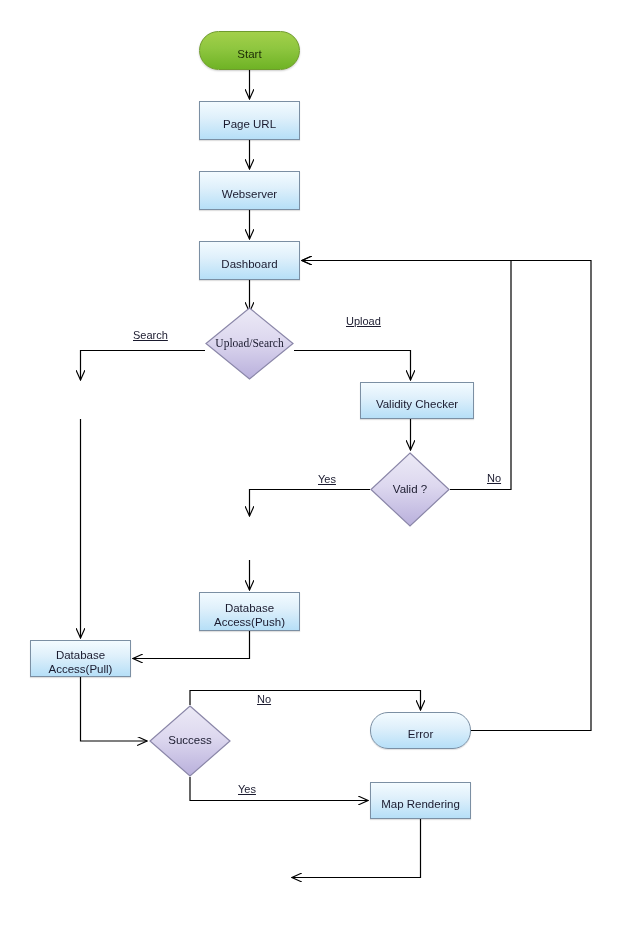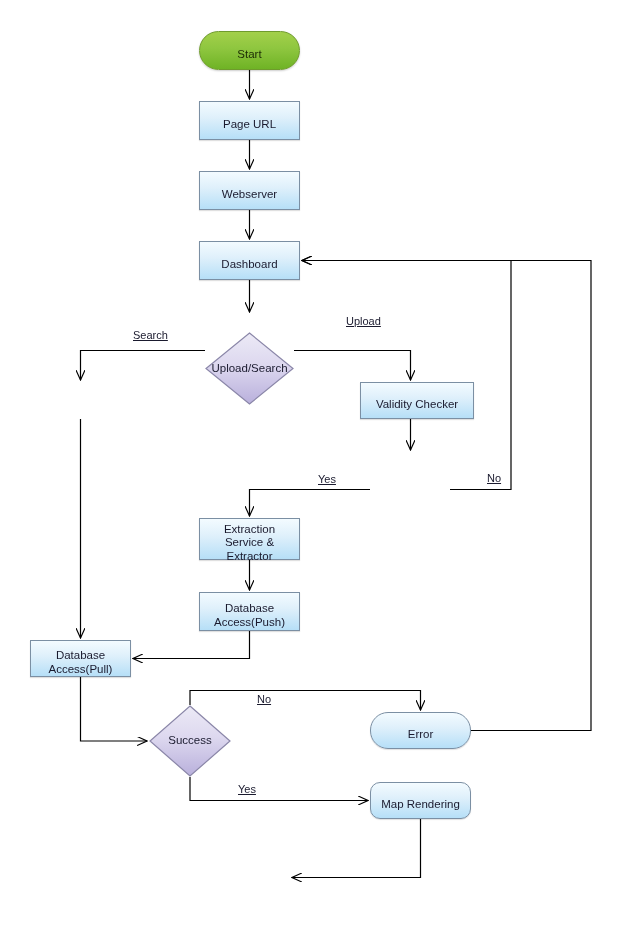--- a/index.html
+++ b/index.html
@@ -135,38 +135,39 @@
   </div>
 
   <div class="node node-process" style="left:199px; top:171px; width:101px; height:39px;">
     <span class="node-text">Webserver</span>
   </div>
 
   <div class="node node-process" style="left:199px; top:241px; width:101px; height:39px;">
     <span class="node-text">Dashboard</span>
   </div>
 
-  <div class="node node-decision" style="left:205px; top:332px; width:89px; height:73px;">
+  <div class="node node-decision" style="left:205px; top:307px; width:89px; height:73px;font-family:Liberation Serif, serif;">
     <svg class="diamond-shape" viewBox="0 0 89 73" preserveAspectRatio="none">
       <polygon points="44.5,1 88,36.5 44.5,72 1,36.5" fill="url(#decisionGrad)" stroke="#8a86a8" stroke-width="1.2"></polygon>
     </svg>
     <span class="decision-label">Upload/Search</span>
   </div>
 
 
   <div class="node node-process" style="left:360px; top:382px; width:114px; height:37px;">
     <span class="node-text">Validity Checker</span>
   </div>
 
-
-  <div class="node node-process" style="left:199px; top:518px; width:101px; height:42px;">
-    <span class="node-text">Extraction
-Service &amp;
-Extractor</span>
-  </div>
+  <div class="node node-decision" style="left:370px; top:452px; width:80px; height:75px;">
+    <svg class="diamond-shape" viewBox="0 0 80 75" preserveAspectRatio="none">
+      <polygon points="40,1 79,37.5 40,74 1,37.5" fill="url(#decisionGrad)" stroke="#8a86a8" stroke-width="1.2"></polygon>
+    </svg>
+    <span class="decision-label">Valid ?</span>
+  </div>
+
 
   <div class="node node-process" style="left:199px; top:592px; width:101px; height:39px;">
     <span class="node-text">Database
 Access(Push)</span>
   </div>
 
   <div class="node node-process" style="left:30px; top:640px; width:101px; height:37px;">
     <span class="node-text">Database
 Access(Pull)</span>
   </div>
@@ -175,21 +176,21 @@
     <svg class="diamond-shape" viewBox="0 0 82 72" preserveAspectRatio="none">
       <polygon points="41,1 81,36 41,71 1,36" fill="url(#decisionGrad)" stroke="#8a86a8" stroke-width="1.2"></polygon>
     </svg>
     <span class="decision-label">Success</span>
   </div>
 
   <div class="node node-process" style="left:370px; top:712px; width:101px; height:37px;border-radius:18px;">
     <span class="node-text">Error</span>
   </div>
 
-  <div class="node node-process" style="left:370px; top:782px; width:101px; height:37px;border-radius:10px;">
+  <div class="node node-process" style="left:370px; top:782px; width:101px; height:37px;">
     <span class="node-text">Map Rendering</span>
   </div>
 
 
   <div class="edge-label" style="left:133px; top:329px;">Search</div>
   <div class="edge-label" style="left:346px; top:315px;">Upload</div>
   <div class="edge-label" style="left:318px; top:473px;">Yes</div>
   <div class="edge-label" style="left:487px; top:472px;">No</div>
   <div class="edge-label" style="left:257px; top:693px;">No</div>
   <div class="edge-label" style="left:238px; top:783px;">Yes</div>

